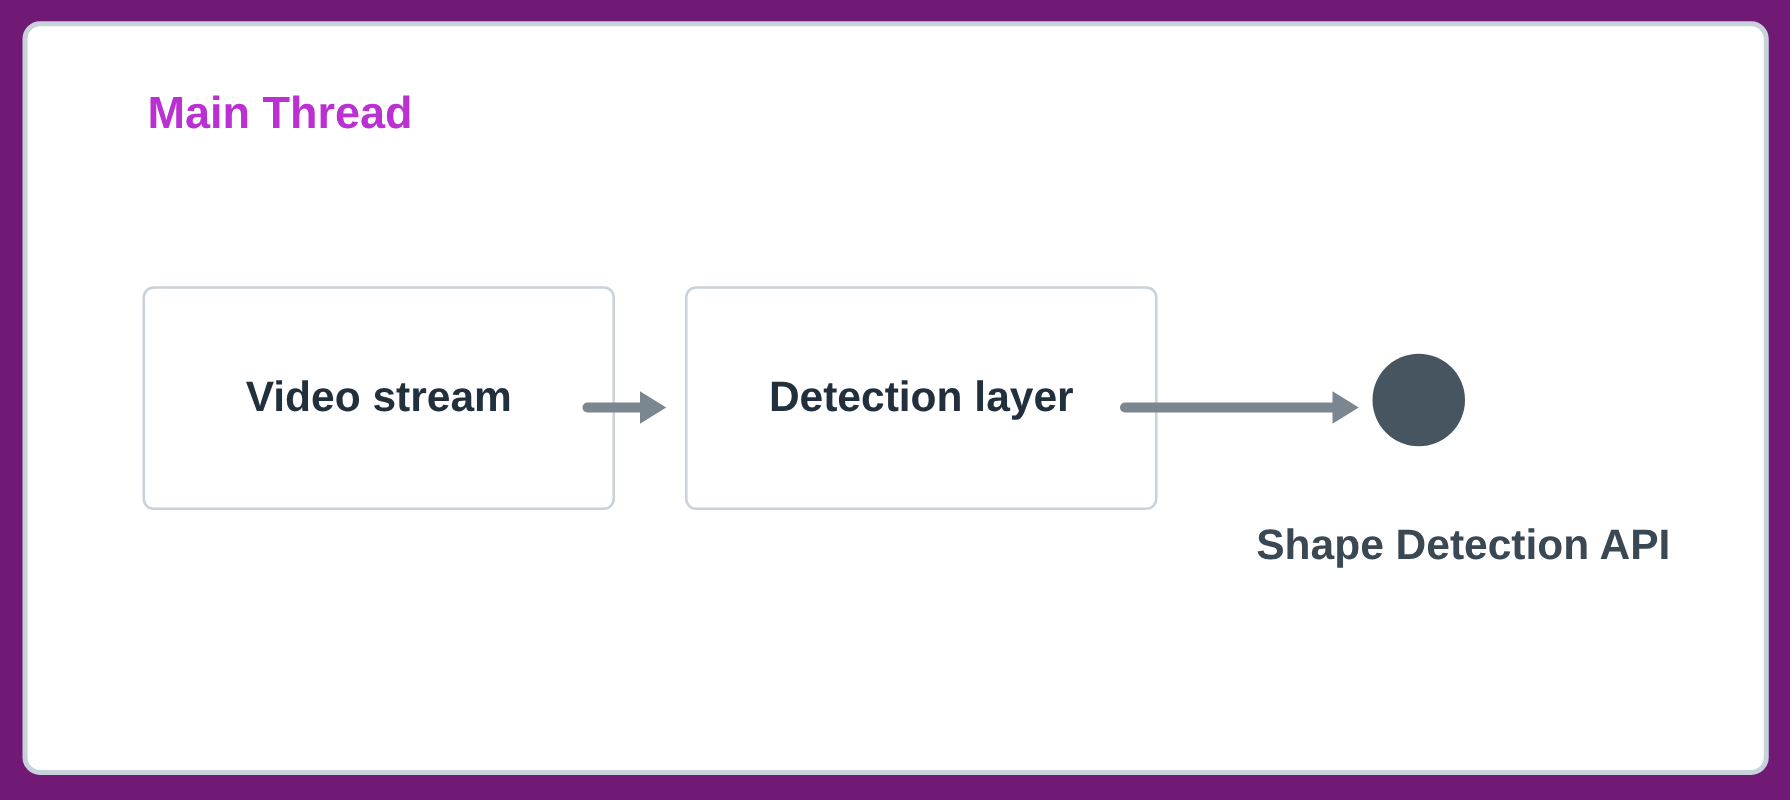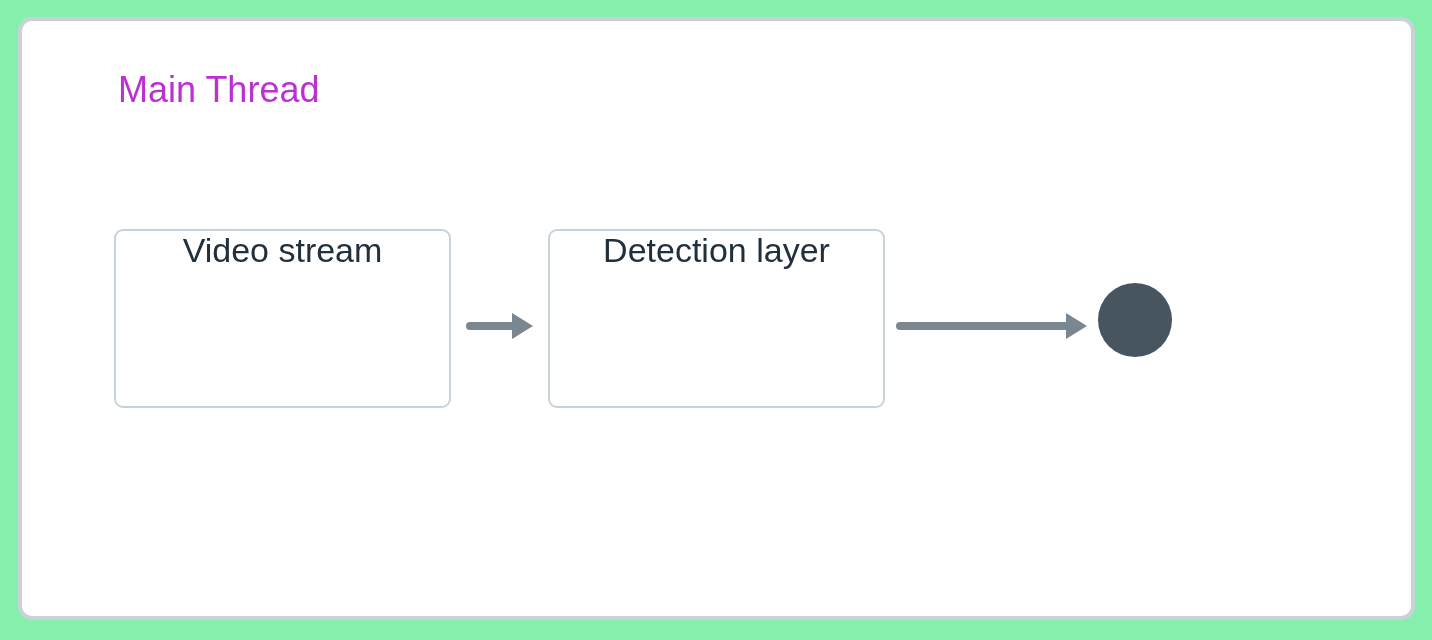--- a/index.html
+++ b/index.html
@@ -8,21 +8,22 @@
     width: 1432px;
     height: 640px;
     font-family: "Liberation Sans", sans-serif;
     overflow: hidden;
   }
 
   .canvas {
     position: relative;
     width: 1432px;
     height: 640px;
-    background: #86efac;
+    background: #701a75;
+    font-weight: bold;
   }
 
   .panel {
     position: absolute;
     left: 18px;
     top: 17px;
     width: 1397px;
     height: 603px;
     background: #ffffff;
     border: 4px solid #c7d2da;
@@ -34,26 +35,27 @@
     left: 96px;
     top: 48px;
     font-size: 36px;
     line-height: 1.15;
     color: #bb30d3;
     white-space: nowrap;
   }
 
   .node-box {
     position: absolute;
-    width: 337px;
+    width: 378px;
     height: 179px;
     background: #ffffff;
     border: 2px solid #c8d2da;
     border-radius: 9px;
     display: flex;
+    align-items: center;
     justify-content: center;
   }
 
   .node-box .node-label {
     font-size: 34px;
     color: #22303e;
     white-space: nowrap;
   }
 
   .node-video { left: 92px; top: 208px; }
@@ -107,15 +109,16 @@
       <span class="node-label">Detection layer</span>
     </div>
 
     <svg class="arrow arrow-2" width="196" height="32" viewBox="0 0 196 32">
       <line x1="5" y1="16" x2="172" y2="16" stroke="#7a8690" stroke-width="8" stroke-linecap="round"></line>
       <polygon points="171,3 171,29 192,16" fill="#7a8690"></polygon>
     </svg>
 
     <div class="api-circle"></div>
 
+    <div class="api-label">Shape Detection API</div>
 
   </div>
 </div>
 
 </body></html>

